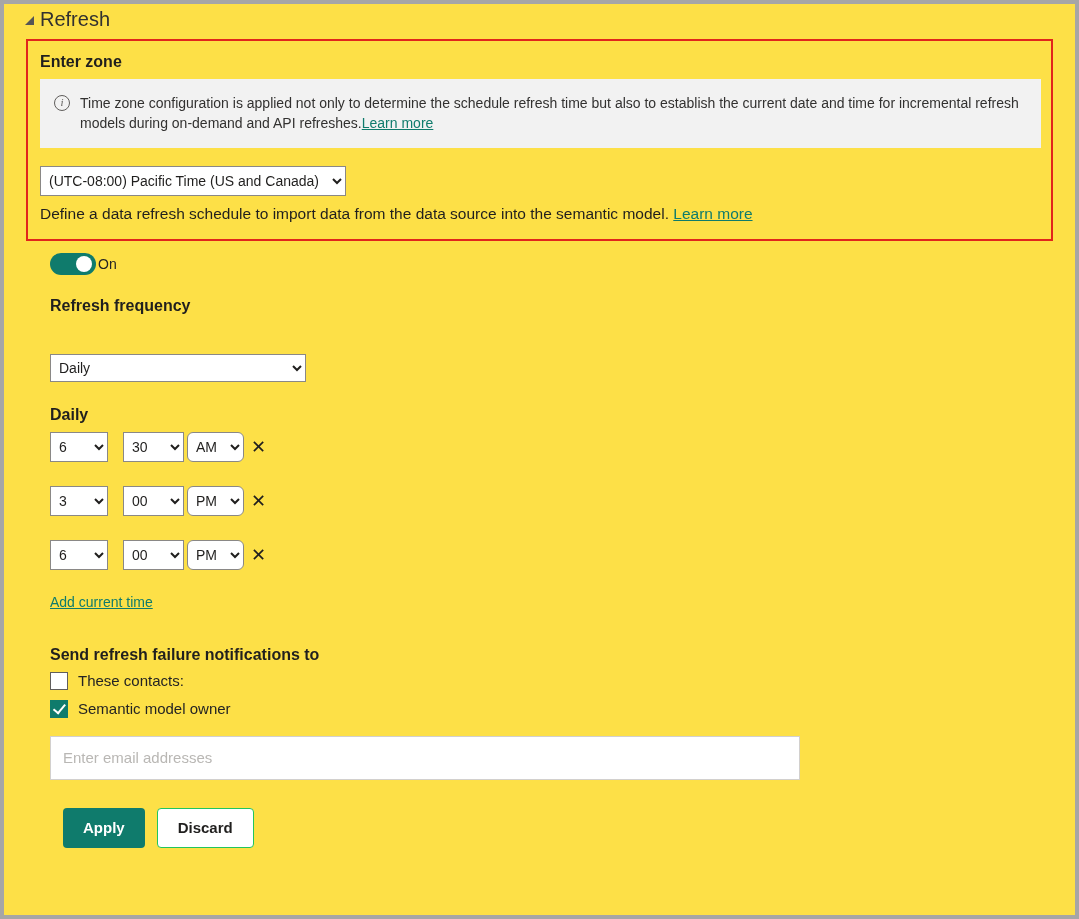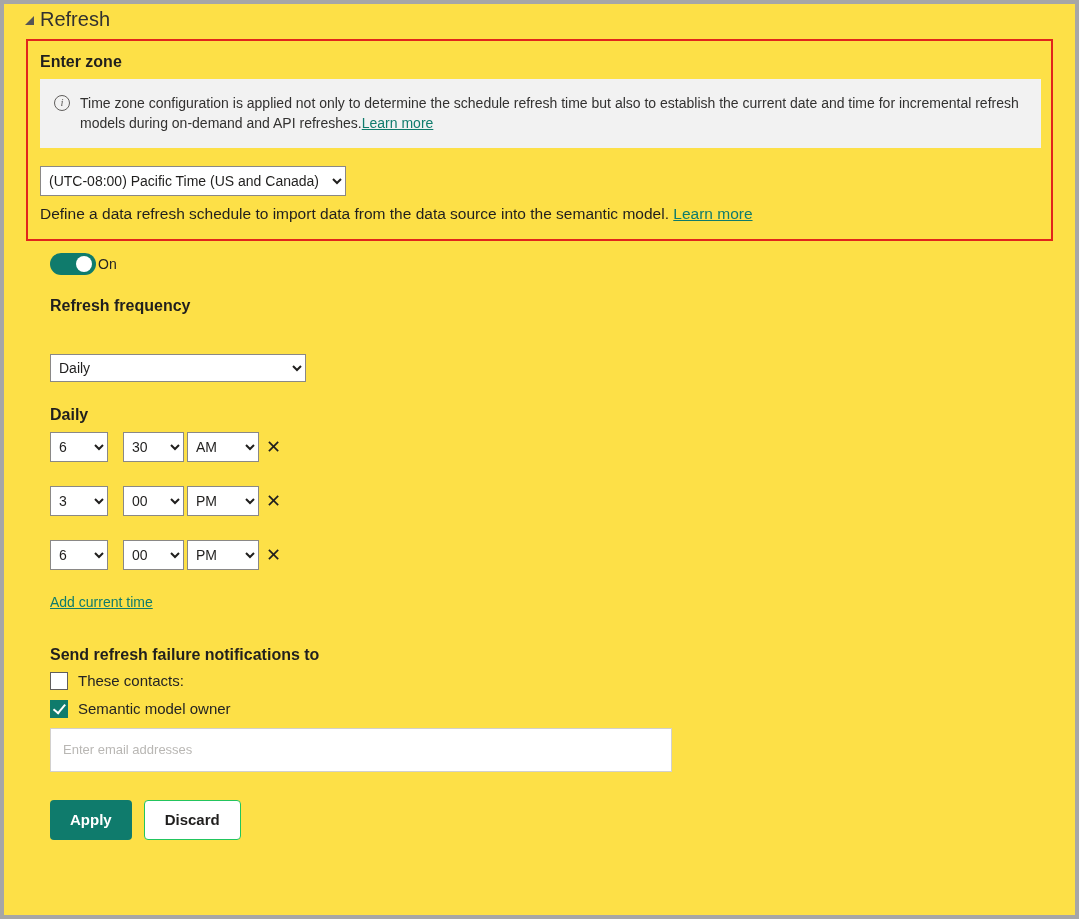--- a/index.html
+++ b/index.html
@@ -117,21 +117,21 @@
     top:3px; right:4px;
   }
   .freq-select { width: 256px; height: 28px; margin-top: 31px; }
   .time-row {
     display:flex; align-items:center; gap:3px;
     margin-bottom: 24px;
   }
   .time-row select { height: 30px; }
   .sel-hour { width: 58px; }
   .sel-min  { width: 61px; margin-left: 12px; }
-  .sel-ampm { width: 72px; }
+  .sel-ampm { width: 57px; border-radius: 6px; }
   .remove-x {
     font-size: 18px;
     color: #201f1e;
     cursor: pointer;
     padding: 0 2px;
     line-height: 1;
     margin-left: 2px;
   }
   .checkbox-row { display:flex; align-items:center; gap:10px; margin: 8px 0 10px 0; font-size:15px;}
   .cb {
@@ -144,41 +144,41 @@
   }
   .cb.checked { background: var(--teal); border-color: var(--teal); }
   .cb.checked::after {
     content:"";
     width:5px; height:10px;
     border: solid #fff;
     border-width: 0 2px 2px 0;
     transform: rotate(40deg) translate(-1px,-1px);
   }
   input.email {
-    width: 622px;
+    width: 750px;
     height: 44px;
     border: 1px solid #d2d0ce;
     padding: 0 12px;
-    font-size: 13px;
+    font-size: 15px;
     font-family: inherit;
     color:#201f1e;
-    margin-top: 0;
+    margin-top: 8px;
   }
   input.email::placeholder { color:#b9b7b4; }
   .btn-row { display:flex; gap:12px; margin-top: 28px; }
   .btn {
     height: 40px;
     padding: 0 20px;
     border-radius: 4px;
     font-size: 15px;
     font-family: inherit;
     cursor:pointer;
     font-weight:600;
   }
-  .btn-primary { background: var(--teal); color:#fff; border:none; }
+  .btn-primary { background: var(--teal); color:#fff; border:none;margin-left:13px; }
   .btn-secondary { background:#fff; color:#201f1e; border:1px solid #22c55e; font-weight:700;}
   .mt-large { margin-top: 24px; }
 </style>
 </head>
 <body>
 
 <div class="panel">
 
   <div class="header-row">
     <span class="collapse-wrap">

